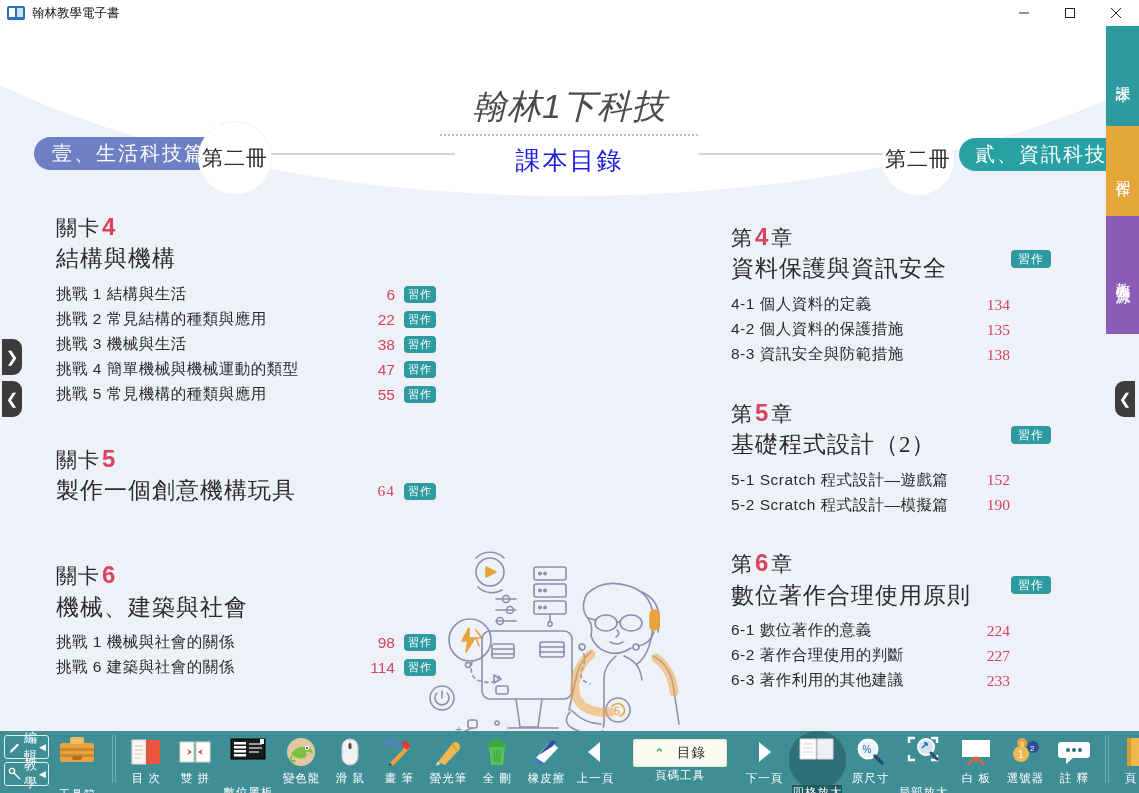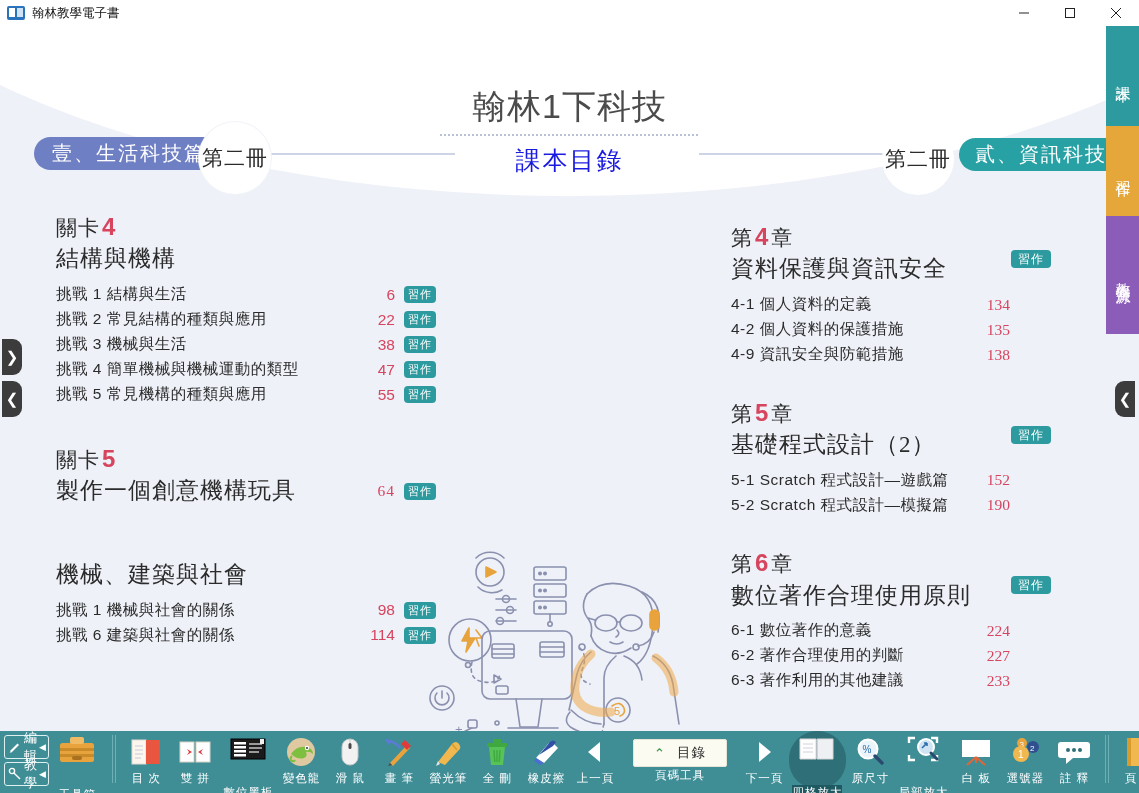--- a/index.html
+++ b/index.html
@@ -24,21 +24,21 @@
   .tb-btn svg{display:block;}
 
   
   .canvas{position:absolute;left:0;top:26px;width:1139px;height:705px;background:#eef1f8;overflow:hidden;}
   
   .arc{position:absolute;left:50%;top:-530px;transform:translateX(-50%);
        width:1560px;height:700px;background:#ffffff;border-radius:50%;}
 
   
   .book-title{position:absolute;left:0;right:0;top:58px;text-align:center;
-     font-size:34px;color:#4b4b4b;letter-spacing:1px;font-weight:400;}
+     font-size:34px;color:#4b4b4b;letter-spacing:1px;font-weight:400;font-style:italic;}
   .title-rule{position:absolute;left:440px;top:108px;width:258px;height:0;
      border-top:2px dotted #b9c1d4;}
   .book-sub{position:absolute;left:0;right:0;top:118px;text-align:center;
      font-size:25px;color:#1a1ae0;letter-spacing:2px;}
 
   
   .pill-left{position:absolute;left:34px;top:111px;height:33px;border-radius:17px;
      background:#6f7fc4;color:#fff;font-size:20px;display:flex;align-items:center;
      padding:0 16px 0 18px;letter-spacing:2px;z-index:4;}
   .circle-left{position:absolute;left:199px;top:96px;width:72px;height:72px;border-radius:50%;
@@ -303,20 +303,21 @@
               <span class="badge">習作</span>
             </div>
           </div>
         </div>
         <div class="chapter" style="margin-bottom: 52px;">
           <div class="ch-head"><span>關卡</span><span class="num">5</span><span></span></div>
           <div class="ch-name" style="display: flex; align-items: center;">製作一個創意機構玩具<span style="margin-left: auto; color: rgb(214, 68, 94); font-size: 15.5px;">64</span><span class="badge" style="width: 32px; margin-left: 9px; background: rgb(44, 154, 158); color: rgb(255, 255, 255); font-size: 11px; border-radius: 4px; padding: 3px 0px; text-align: center; letter-spacing: 1px; line-height: 1;">習作</span></div>
           <div class="rows"></div>
         </div>
         <div class="chapter" style="margin-bottom: 36px;">
+          <div class="ch-head"><span>關卡</span><span class="num">6</span><span></span></div>
           <div class="ch-name">機械、建築與社會</div>
           <div class="rows">
             <div class="row">
               <span class="label">挑戰 1 機械與社會的關係</span>
               <span class="page">98</span>
               <span class="badge">習作</span>
             </div>
             <div class="row">
               <span class="label">挑戰 6 建築與社會的關係</span>
               <span class="page">114</span>
@@ -336,21 +337,21 @@
               <span class="label">4-1 個人資料的定義</span>
               <span class="page">134</span>
               <span class="badge none" style="visibility: hidden;"></span>
             </div>
             <div class="row">
               <span class="label">4-2 個人資料的保護措施</span>
               <span class="page">135</span>
               <span class="badge none" style="visibility: hidden;"></span>
             </div>
             <div class="row">
-              <span class="label">4-9 資訊安全與防範措施</span>
+              <span class="label">8-3 資訊安全與防範措施</span>
               <span class="page">138</span>
               <span class="badge none" style="visibility: hidden;"></span>
             </div>
           </div>
         </div>
         <div class="chapter" style="margin-bottom: 30px;">
           <div class="ch-head"><span>第</span><span class="num">5</span><span>章</span></div>
           <div class="ch-name">基礎程式設計（2）</div>
           <div class="ch-badge">習作</div>
           <div class="rows">

